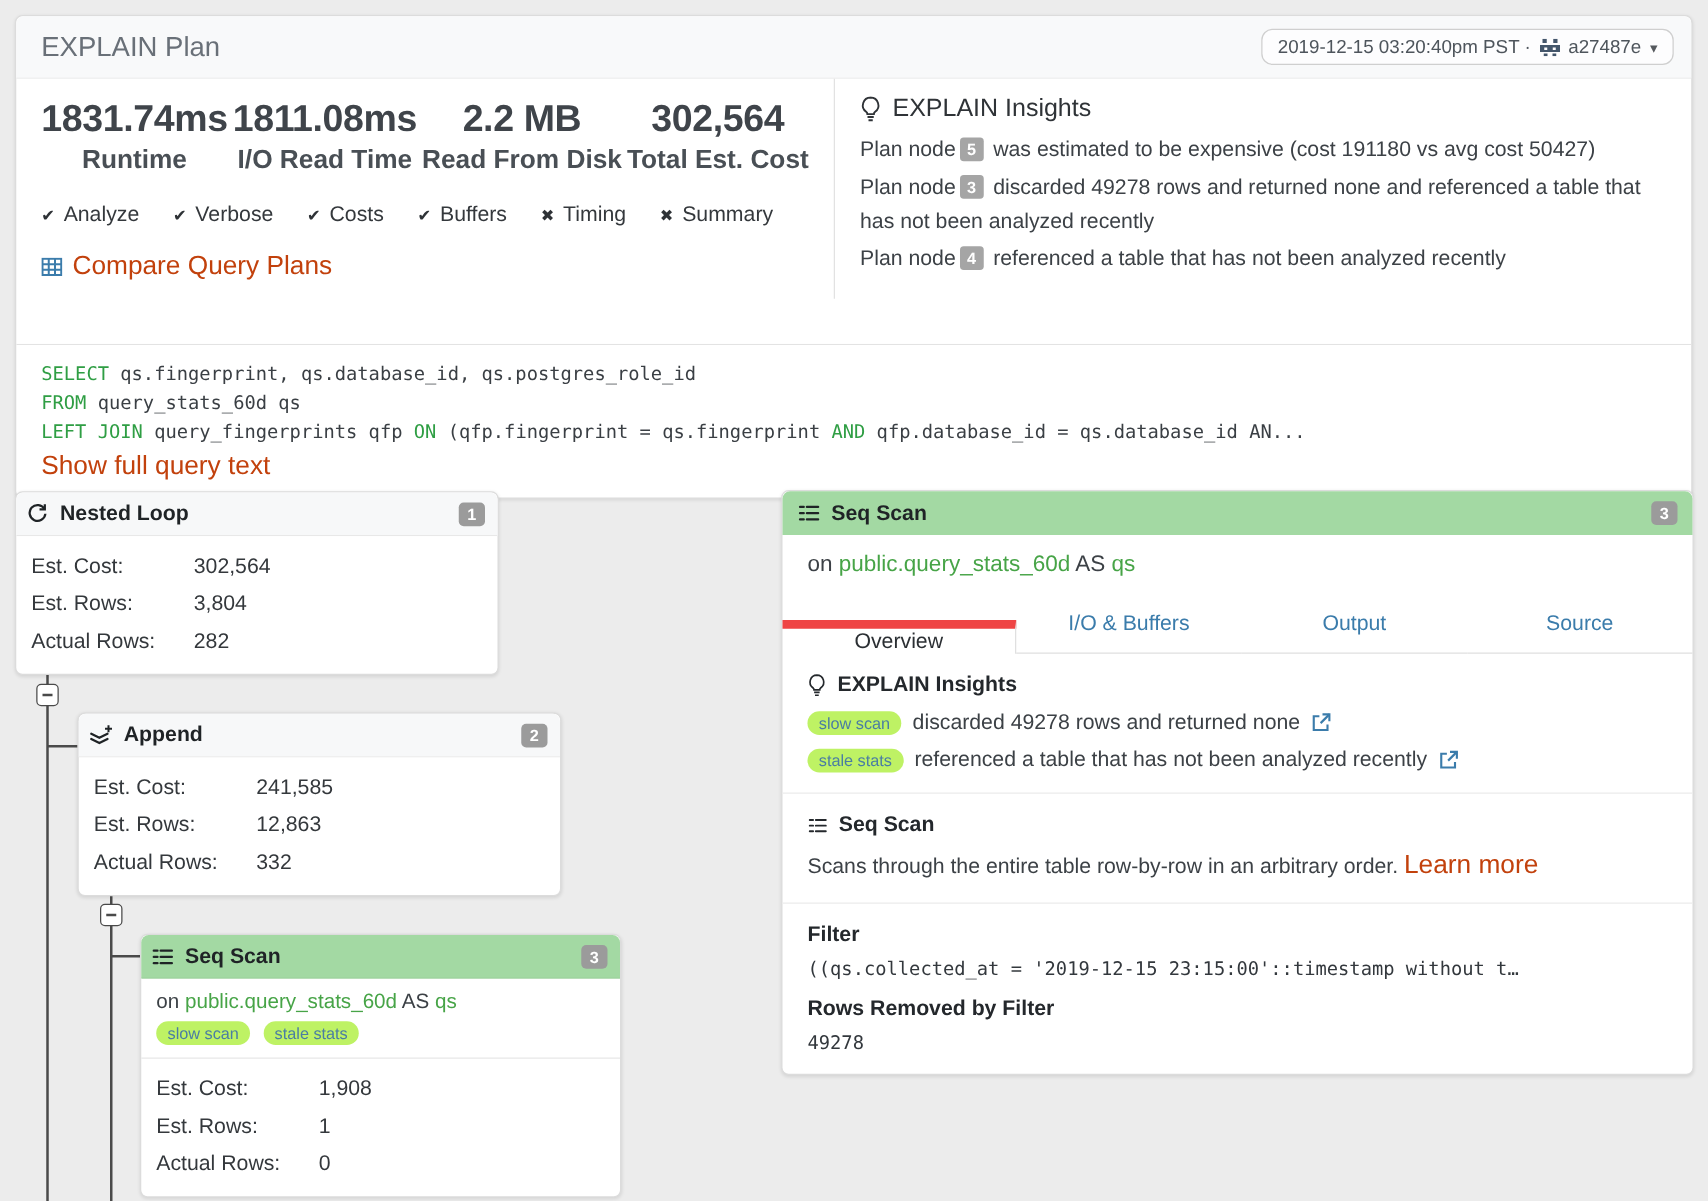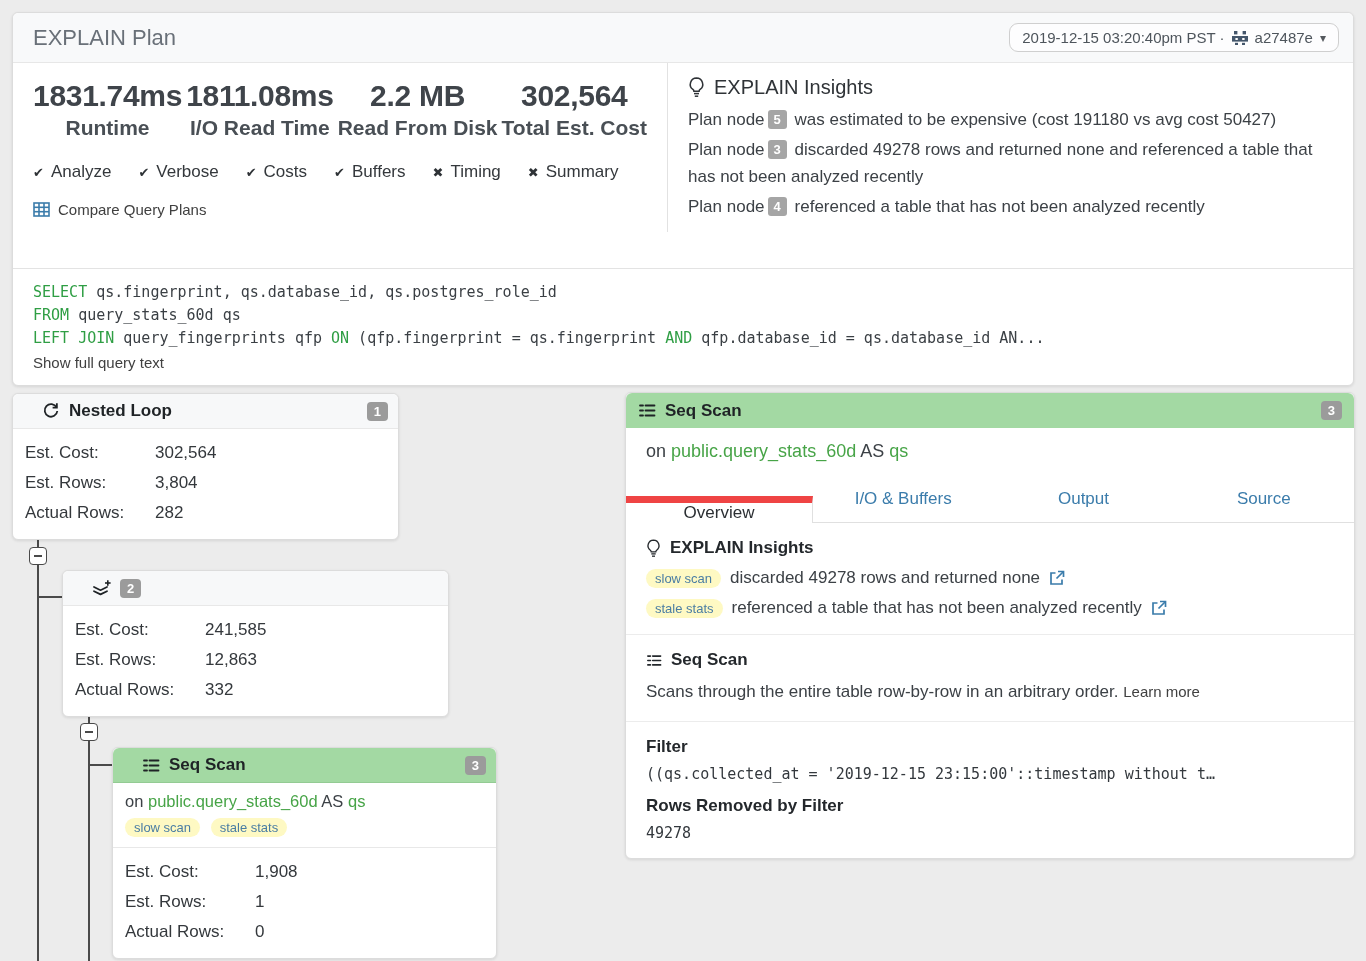--- a/index.html
+++ b/index.html
@@ -38,21 +38,21 @@
   .top-body { display:flex; }
   .top-left { width:654px; padding:16px 20px 14px; }
   .stats-row { display:flex; justify-content:space-between;font-weight:bold; }
   .stat { text-align:center; }
   .stat-value { font-size:30px; color:#3f444a; letter-spacing:-.3px; }
   .stat-label { font-size:21px; color:#494f55; margin-top:3px; }
   .options-row { display:flex; gap:27px; margin-top:22px; align-items:center; }
   .opt { font-size:17px; color:#34383c; white-space:nowrap; }
   .opt-mark { font-size:13px; margin-right:7px; color:#2e3236; }
   .compare-row { margin-top:19px; display:flex; align-items:center; gap:8px; }
-  .link { color:#404040; cursor:pointer; text-decoration:none; font-size:15px; }
+  .link { color:#c2410c; cursor:pointer; text-decoration:none; font-size:21px; }
 
   .top-right { flex:1; border-left:1px solid #e2e2e2; padding:13px 20px 10px; }
   .insights-title { display:flex; align-items:center; gap:9px; font-size:20px; color:#2f3337; }
   .insight-line { font-size:17px; color:#3c4146; line-height:27px; margin-top:7px; }
   .node-badge {
     display:inline-block; background:#a5a5a5; color:#fff; font-weight:bold;
     font-size:13px; line-height:13px; border-radius:3px; padding:3px 6px;
     margin:0 3px; vertical-align:1px; cursor:pointer;
   }
 
@@ -67,38 +67,38 @@
   .tline { position:absolute; background:#4a4a4a; }
   .minus-box {
     position:absolute; width:18px; height:18px; background:#fff;
     border:1.5px solid #4a4a4a; border-radius:4px; cursor:pointer;
     display:flex; align-items:center; justify-content:center; z-index:3;
   }
   .minus-box::after { content:""; width:8px; height:1.5px; background:#4a4a4a; }
 
   .node-card { position:absolute; width:387px; cursor:pointer; }
   .node-header {
-    display:flex; align-items:center; gap:9px; height:35px; padding:0 10px 0 29px;
+    display:flex; align-items:center; gap:9px; height:35px; padding:0 10px 0 8px;
     background:#f7f8f9; border-bottom:1px solid #e8e8e8; border-radius:6px 6px 0 0;
   }
   .node-header.green { background:#a3d9a3; border-bottom:1px solid #93cb93; }
   .node-title { font-weight:bold; font-size:17px; color:#1f2326; flex:1; }
   .node-badge-lg {
     background:#9b9b9b; color:#fff; font-weight:bold; font-size:13px; line-height:13px;
     border-radius:4px; padding:3px 7px;
   }
   .node-stats { padding:9px 12px 11px; }
   .nstat-row { display:flex; font-size:17px; color:#34383c; line-height:30px; }
   .nstat-row .lbl { width:130px; }
 
   .on-row { padding:9px 12px 10px; font-size:16.5px; color:#3c4146; border-bottom:1px solid #e8e8e8; }
   .tbl-link { color:#47a447; cursor:pointer; }
   .tag-line { margin-top:6px; }
   .tag-pill {
-    display:inline-block; background:#fef9c3; color:#4a7da3; font-size:13px;
+    display:inline-block; background:#bef264; color:#4a7da3; font-size:13px;
     border-radius:10px; padding:2px 9px; margin-right:6px; white-space:nowrap;
   }
 
   
   #details { position:absolute; left:613px; top:12px; width:730px; }
   .dp-header {
     display:flex; align-items:center; gap:9px; height:35px; padding:0 12px;
     background:#a3d9a3; border-radius:6px 6px 0 0;
   }
   .dp-on { padding:13px 20px 14px; font-size:18px; color:#3c4146; }
@@ -252,20 +252,21 @@
     <div class="node-card card" style="left:50px; top:190px;">
       <div class="node-header">
         <span class="ico">
           <svg width="19" height="18" viewBox="0 0 19 18">
             <polyline points="2,8 8.5,11.2 15,8" fill="none" stroke="#1f2326" stroke-width="1.8" stroke-linecap="round" stroke-linejoin="round"></polyline>
             <polyline points="2,12.2 8.5,15.4 15,12.2" fill="none" stroke="#1f2326" stroke-width="1.8" stroke-linecap="round" stroke-linejoin="round"></polyline>
             <line x1="15.8" y1="1.2" x2="15.8" y2="6.8" stroke="#1f2326" stroke-width="1.6"></line>
             <line x1="13" y1="4" x2="18.6" y2="4" stroke="#1f2326" stroke-width="1.6"></line>
           </svg>
         </span>
+        <span class="node-title">Append</span>
         <span class="node-badge-lg">2</span>
       </div>
       <div class="node-stats">
         <div class="nstat-row">
             <span class="lbl">Est. Cost:</span>
             <span>241,585</span>
           </div>
         <div class="nstat-row">
             <span class="lbl">Est. Rows:</span>
             <span>12,863</span>

